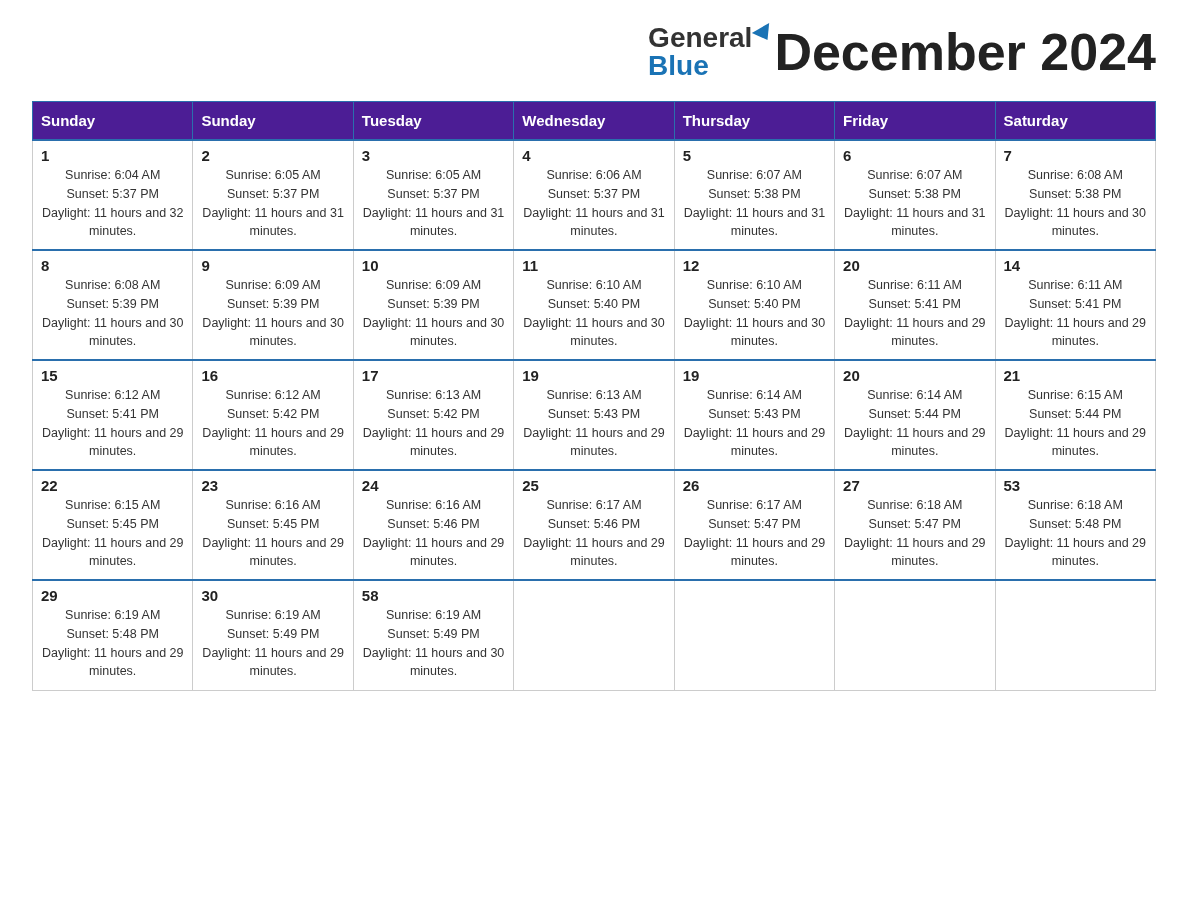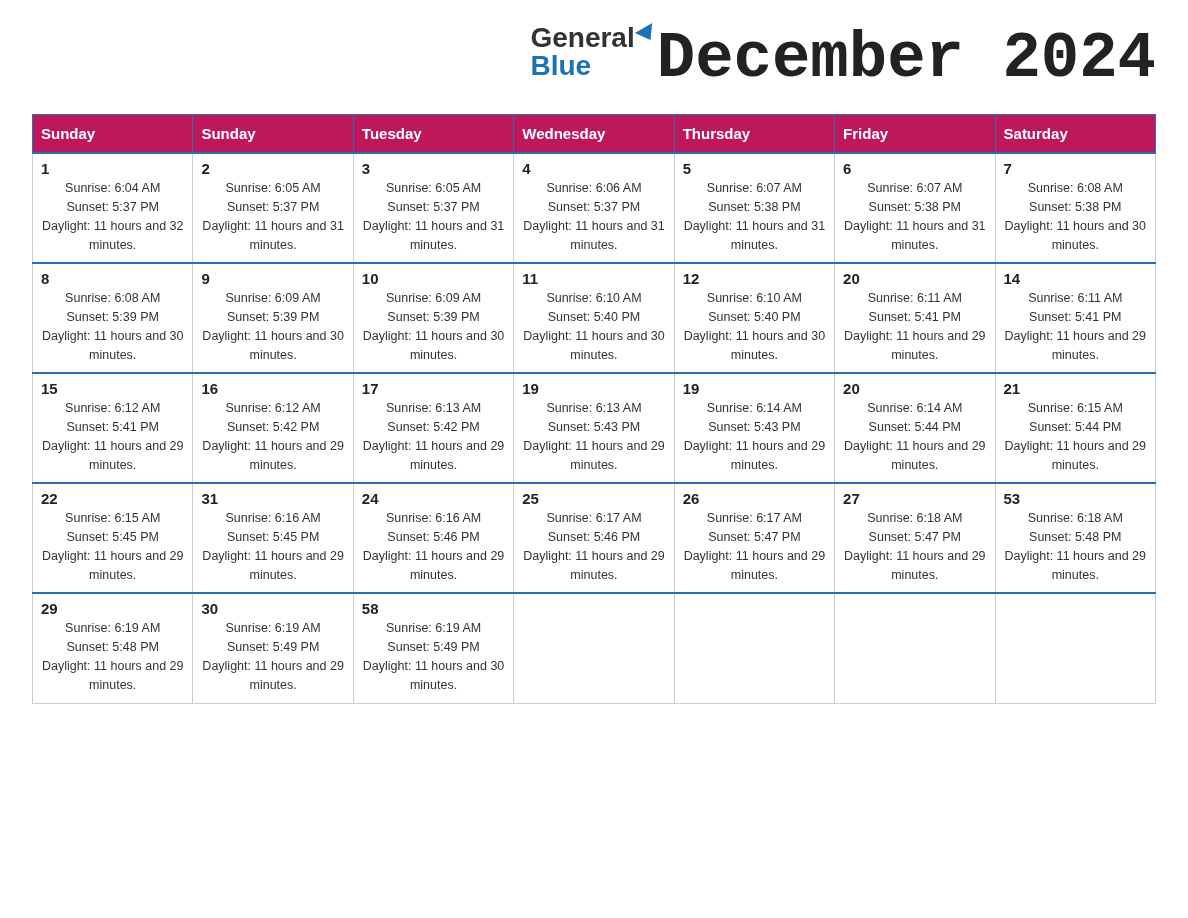--- a/index.html
+++ b/index.html
@@ -43,38 +43,37 @@
       margin-left: 2px;
       vertical-align: middle;
       transform: rotate(-30deg);
       position: relative;
       top: -4px;
     }
     .title-block {
       text-align: right;
     }
     .month-title {
-      font-size: 64px;
+      font-size: 52px;
       font-weight: bold;
       color: #222;
       line-height: 1.1;
-      font-family: Liberation Mono, monospace;
     }
     .location-title {
       font-size: 22px;
       color: #555;
       margin-top: 4px;
     }
     table {
       width: 100%;
       border-collapse: collapse;
       table-layout: fixed;
     }
     thead tr th {
-      background-color: #be185d;
+      background-color: #4c1d95;
       color: #fff;
       font-size: 15px;
       font-weight: bold;
       padding: 10px 8px;
       text-align: left;
       border: 1px solid #2a6fad;
     }
     tbody tr td {
       border: 1px solid #ccc;
       vertical-align: top;
@@ -222,21 +221,21 @@
           <span class="day-num">21</span>
           <div class="day-info">Sunrise: 6:15 AM<br>Sunset: 5:44 PM<br>Daylight: 11 hours and 29 minutes.</div>
         </td>
       </tr>
       <tr>
         <td>
           <span class="day-num">22</span>
           <div class="day-info">Sunrise: 6:15 AM<br>Sunset: 5:45 PM<br>Daylight: 11 hours and 29 minutes.</div>
         </td>
         <td>
-          <span class="day-num">31</span>
+          <span class="day-num">23</span>
           <div class="day-info">Sunrise: 6:16 AM<br>Sunset: 5:45 PM<br>Daylight: 11 hours and 29 minutes.</div>
         </td>
         <td>
           <span class="day-num">24</span>
           <div class="day-info">Sunrise: 6:16 AM<br>Sunset: 5:46 PM<br>Daylight: 11 hours and 29 minutes.</div>
         </td>
         <td>
           <span class="day-num">25</span>
           <div class="day-info">Sunrise: 6:17 AM<br>Sunset: 5:46 PM<br>Daylight: 11 hours and 29 minutes.</div>
         </td>

